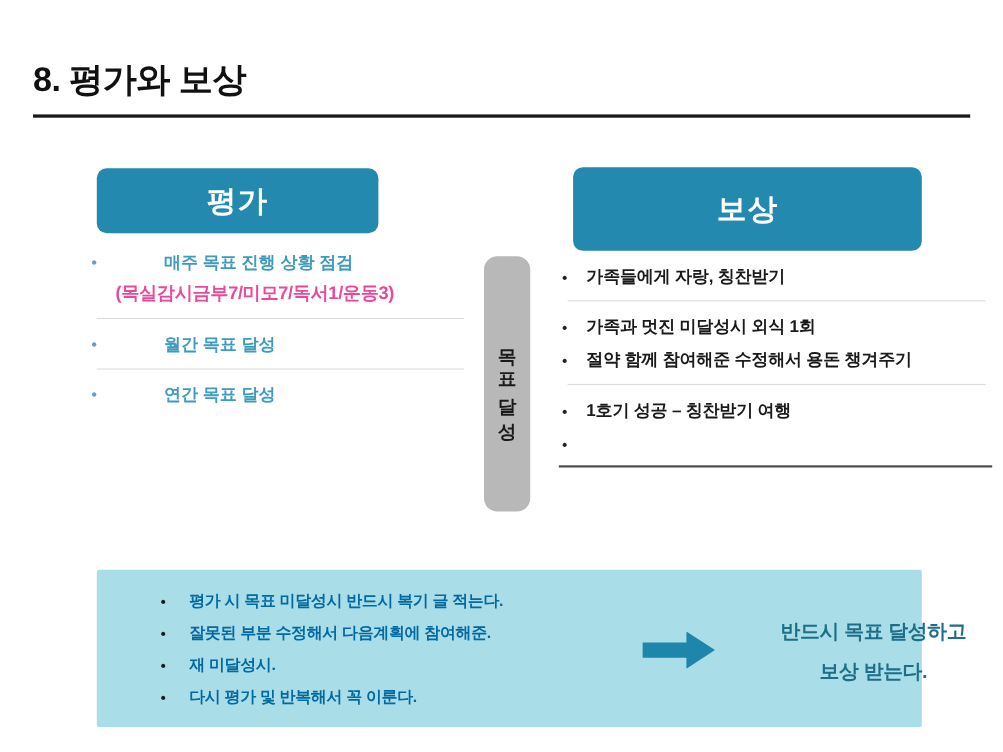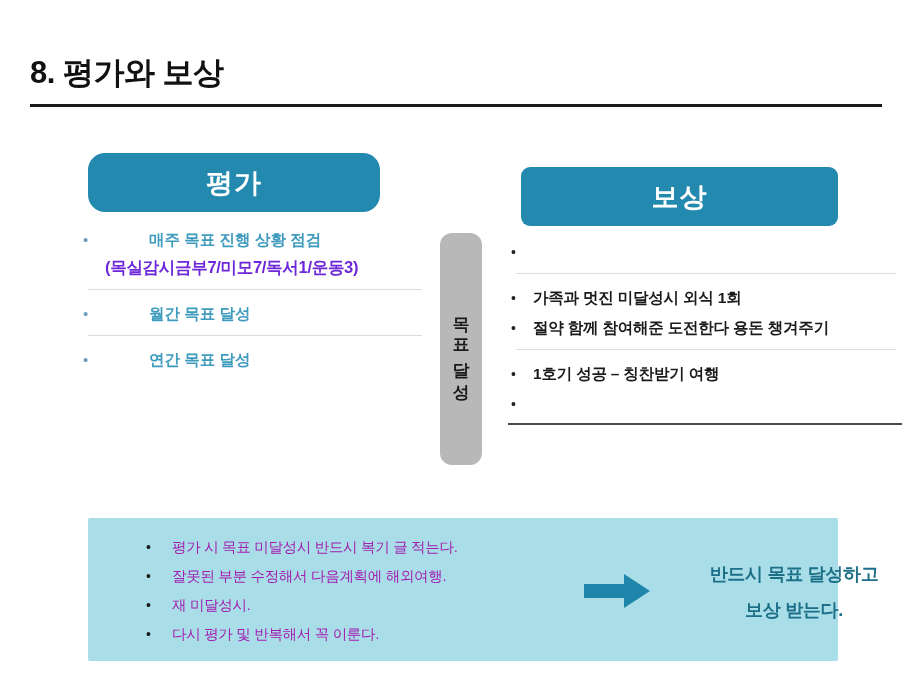--- a/index.html
+++ b/index.html
@@ -47,22 +47,22 @@
     background: #2389ae;
     border-radius: 9px;
     display: flex;
     align-items: center;
     justify-content: center;
     color: #ffffff;
     font-size: 27px;
     font-weight: bold;
     letter-spacing: 1px;
   }
-  .pill-left  { left: 88px;  top: 153px; width: 292px; height: 59px; border-radius: 17px; }
-  .pill-right { left: 521px; top: 167px; width: 317px; height: 59px; }
+  .pill-left  { left: 88px;  top: 153px; width: 256px; height: 59px; }
+  .pill-right { left: 521px; top: 152px; width: 317px; height: 76px; }
 
   
   .center-bar {
     position: absolute;
     left: 440px;
     top: 233px;
     width: 42px;
     height: 232px;
     background: #b8b8b8;
     border-radius: 12px;
@@ -115,21 +115,21 @@
     font-size: 15.5px;
     font-weight: bold;
     line-height: 24px;
     white-space: nowrap;
   }
   .t-teal  { color: #3e9bbd; padding-left: 44px; }
   .t-black { color: #1a1a1a; }
   .sub-line {
     font-size: 16.5px;
     font-weight: bold;
-    color: #6d28d9;
+    color: #ec4899;
     line-height: 26px;
     padding-left: 25px;
     white-space: nowrap;
     letter-spacing: -0.3px;
   }
 
   .right-item { margin-bottom: 6px; }
   .right-item .bullet-text { font-size: 15.5px; letter-spacing: -0.2px; }
 
   
@@ -155,22 +155,22 @@
   }
   .bb-dot {
     flex: 0 0 auto;
     width: 26px;
     color: #1a1a1a;
     font-size: 14px;
     line-height: 24px;
   }
   .bb-text {
     font-size: 14.5px;
-    font-weight: normal;
-    color: #a21caf;
+    font-weight: bold;
+    color: #0369a1;
     line-height: 24px;
     white-space: nowrap;
     letter-spacing: -0.3px;
   }
 
   .arrow {
     position: absolute;
     left: 496px;
     top: 56px;
     width: 66px;
@@ -234,32 +234,33 @@
       </div>
     </div>
 
   </div>
 
   <div class="col-right">
 
     <div class="group">
       <div class="bullet-row right-item">
         <span class="bullet-dot dark">•</span>
+        <span class="bullet-text t-black">가족들에게 자랑, 칭찬받기</span>
       </div>
       <div class="divider"></div>
     </div>
 
     <div class="group">
       <div class="bullet-row right-item">
         <span class="bullet-dot dark">•</span>
         <span class="bullet-text t-black">가족과 멋진 미달성시 외식 1회</span>
       </div>
       <div class="bullet-row right-item">
         <span class="bullet-dot dark">•</span>
-        <span class="bullet-text t-black">절약 함께 참여해준 도전한다 용돈 챙겨주기</span>
+        <span class="bullet-text t-black">절약 함께 참여해준 수정해서 용돈 챙겨주기</span>
       </div>
       <div class="divider"></div>
     </div>
 
     <div class="group">
       <div class="bullet-row right-item">
         <span class="bullet-dot dark">•</span>
         <span class="bullet-text t-black">1호기 성공 – 칭찬받기 여행</span>
       </div>
       <div class="bullet-row right-item">
@@ -272,21 +273,21 @@
 
   <div class="bottom-box">
 
     <div class="bottom-bullets">
       <div class="bb-row">
         <span class="bb-dot">•</span>
         <span class="bb-text">평가 시 목표 미달성시 반드시 복기 글 적는다.</span>
       </div>
       <div class="bb-row">
         <span class="bb-dot">•</span>
-        <span class="bb-text">잘못된 부분 수정해서 다음계획에 해외여행.</span>
+        <span class="bb-text">잘못된 부분 수정해서 다음계획에 참여해준.</span>
       </div>
       <div class="bb-row">
         <span class="bb-dot">•</span>
         <span class="bb-text">재 미달성시.</span>
       </div>
       <div class="bb-row">
         <span class="bb-dot">•</span>
         <span class="bb-text">다시 평가 및 반복해서 꼭 이룬다.</span>
       </div>
     </div>

